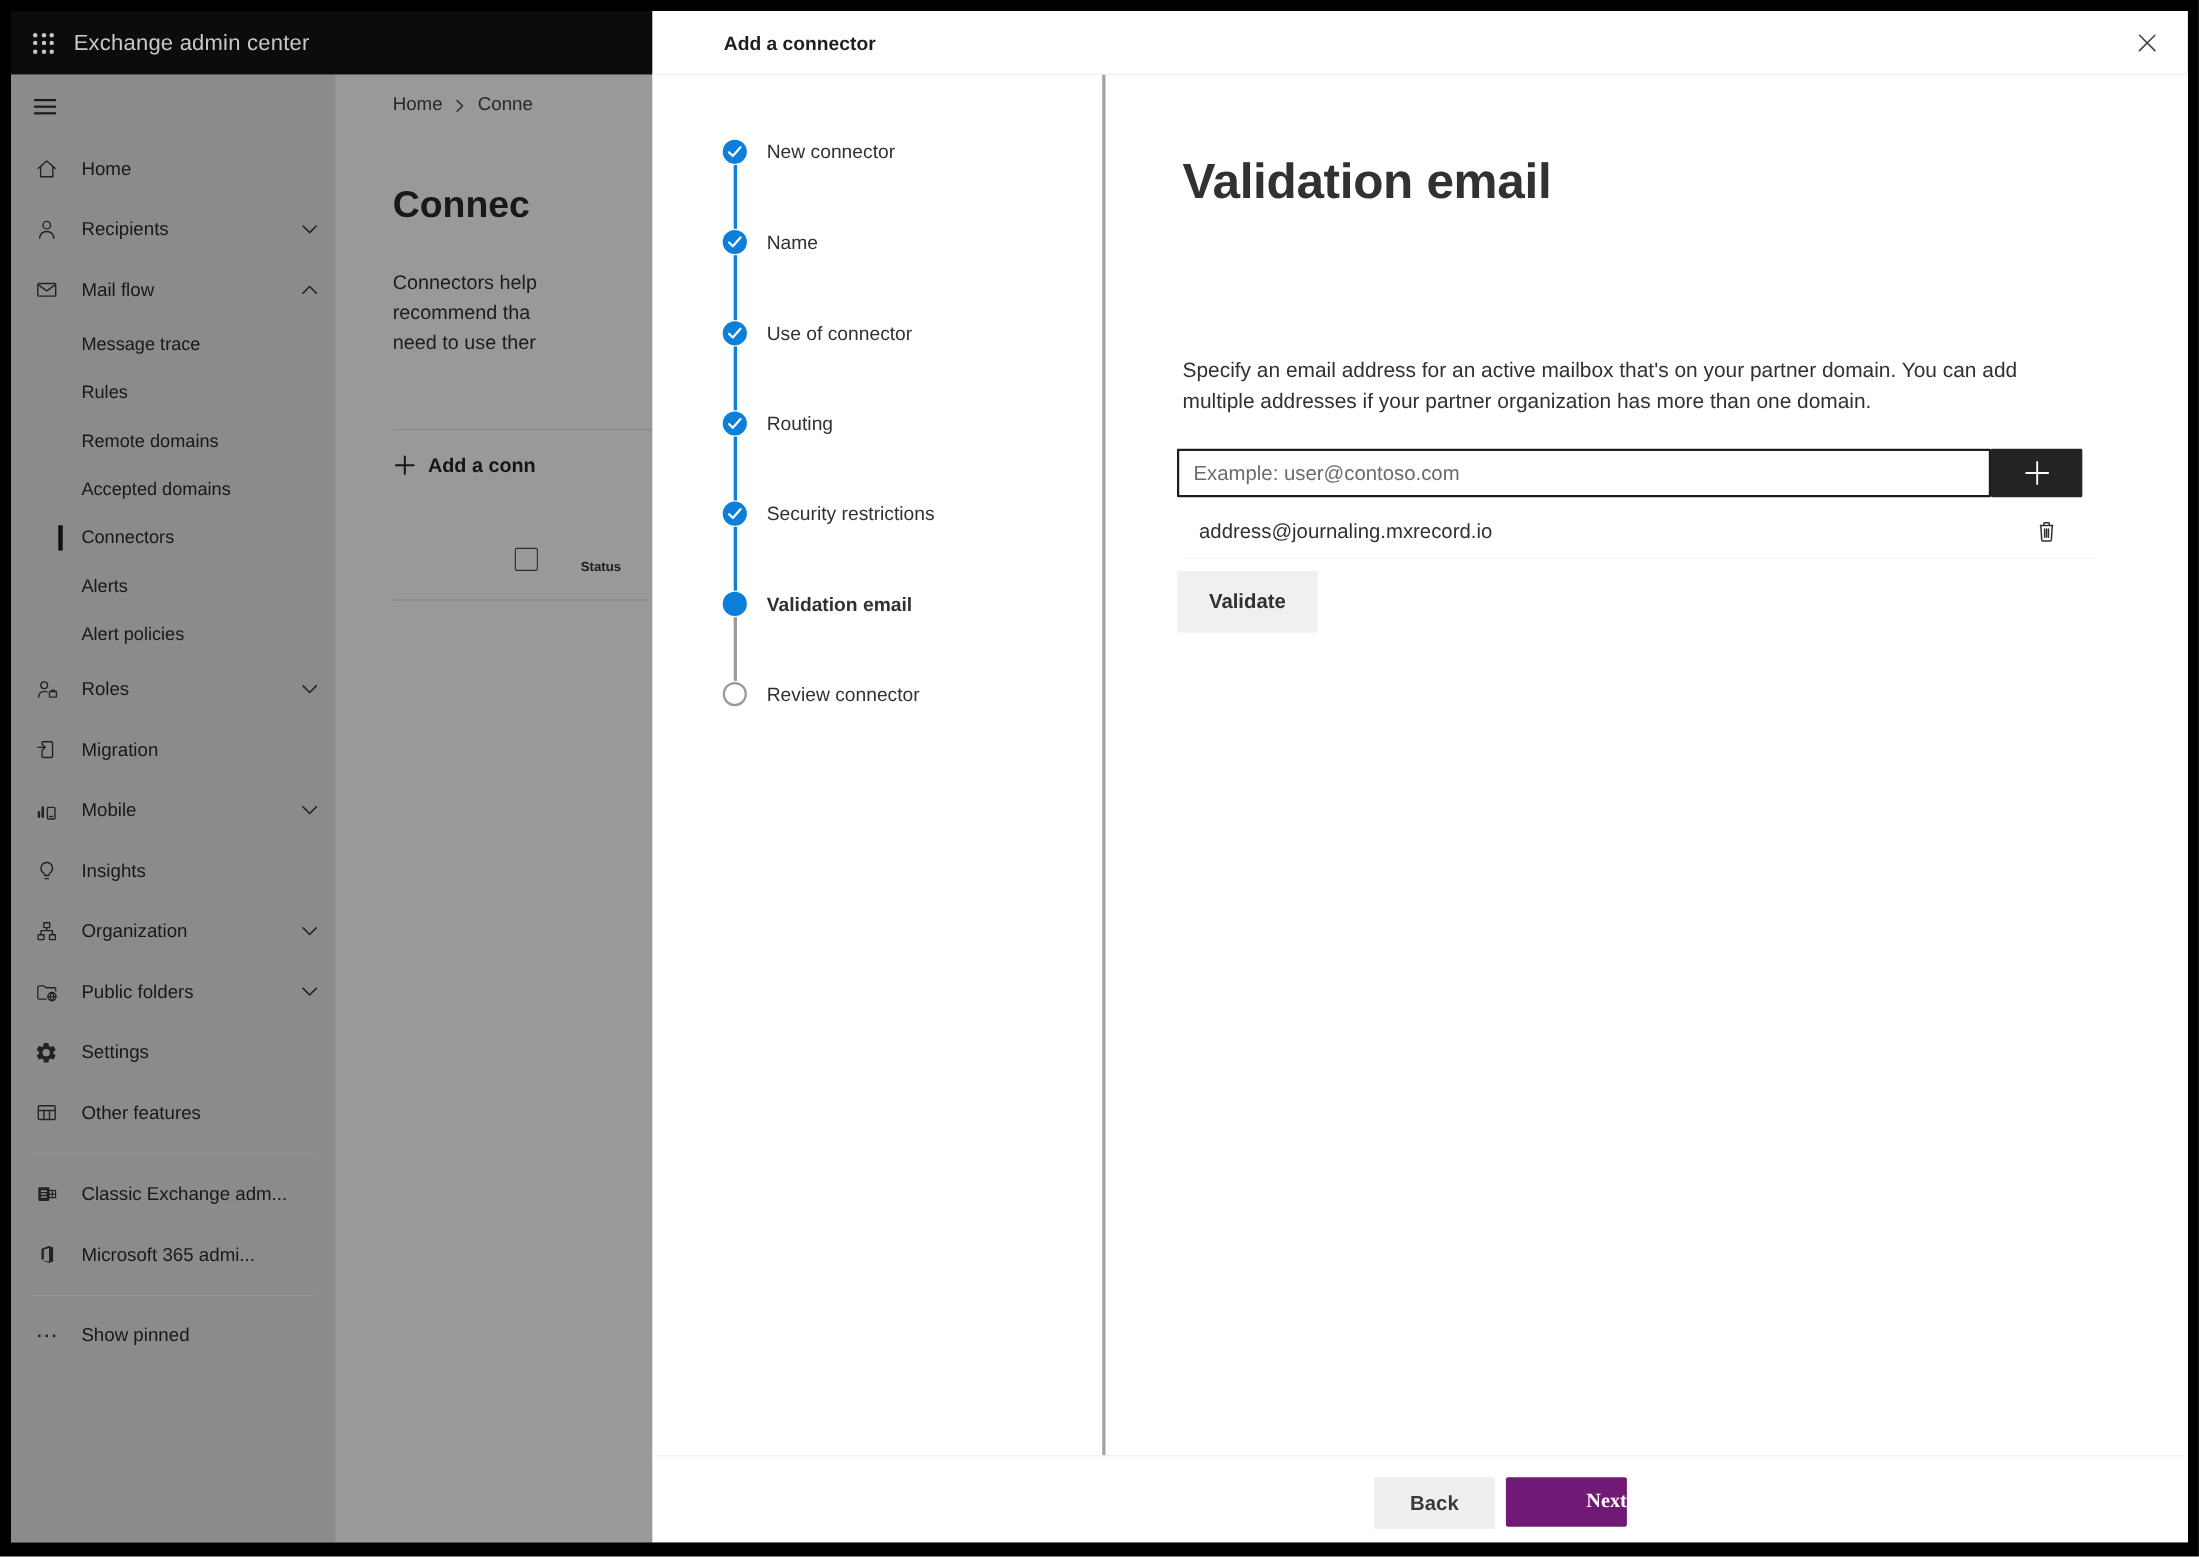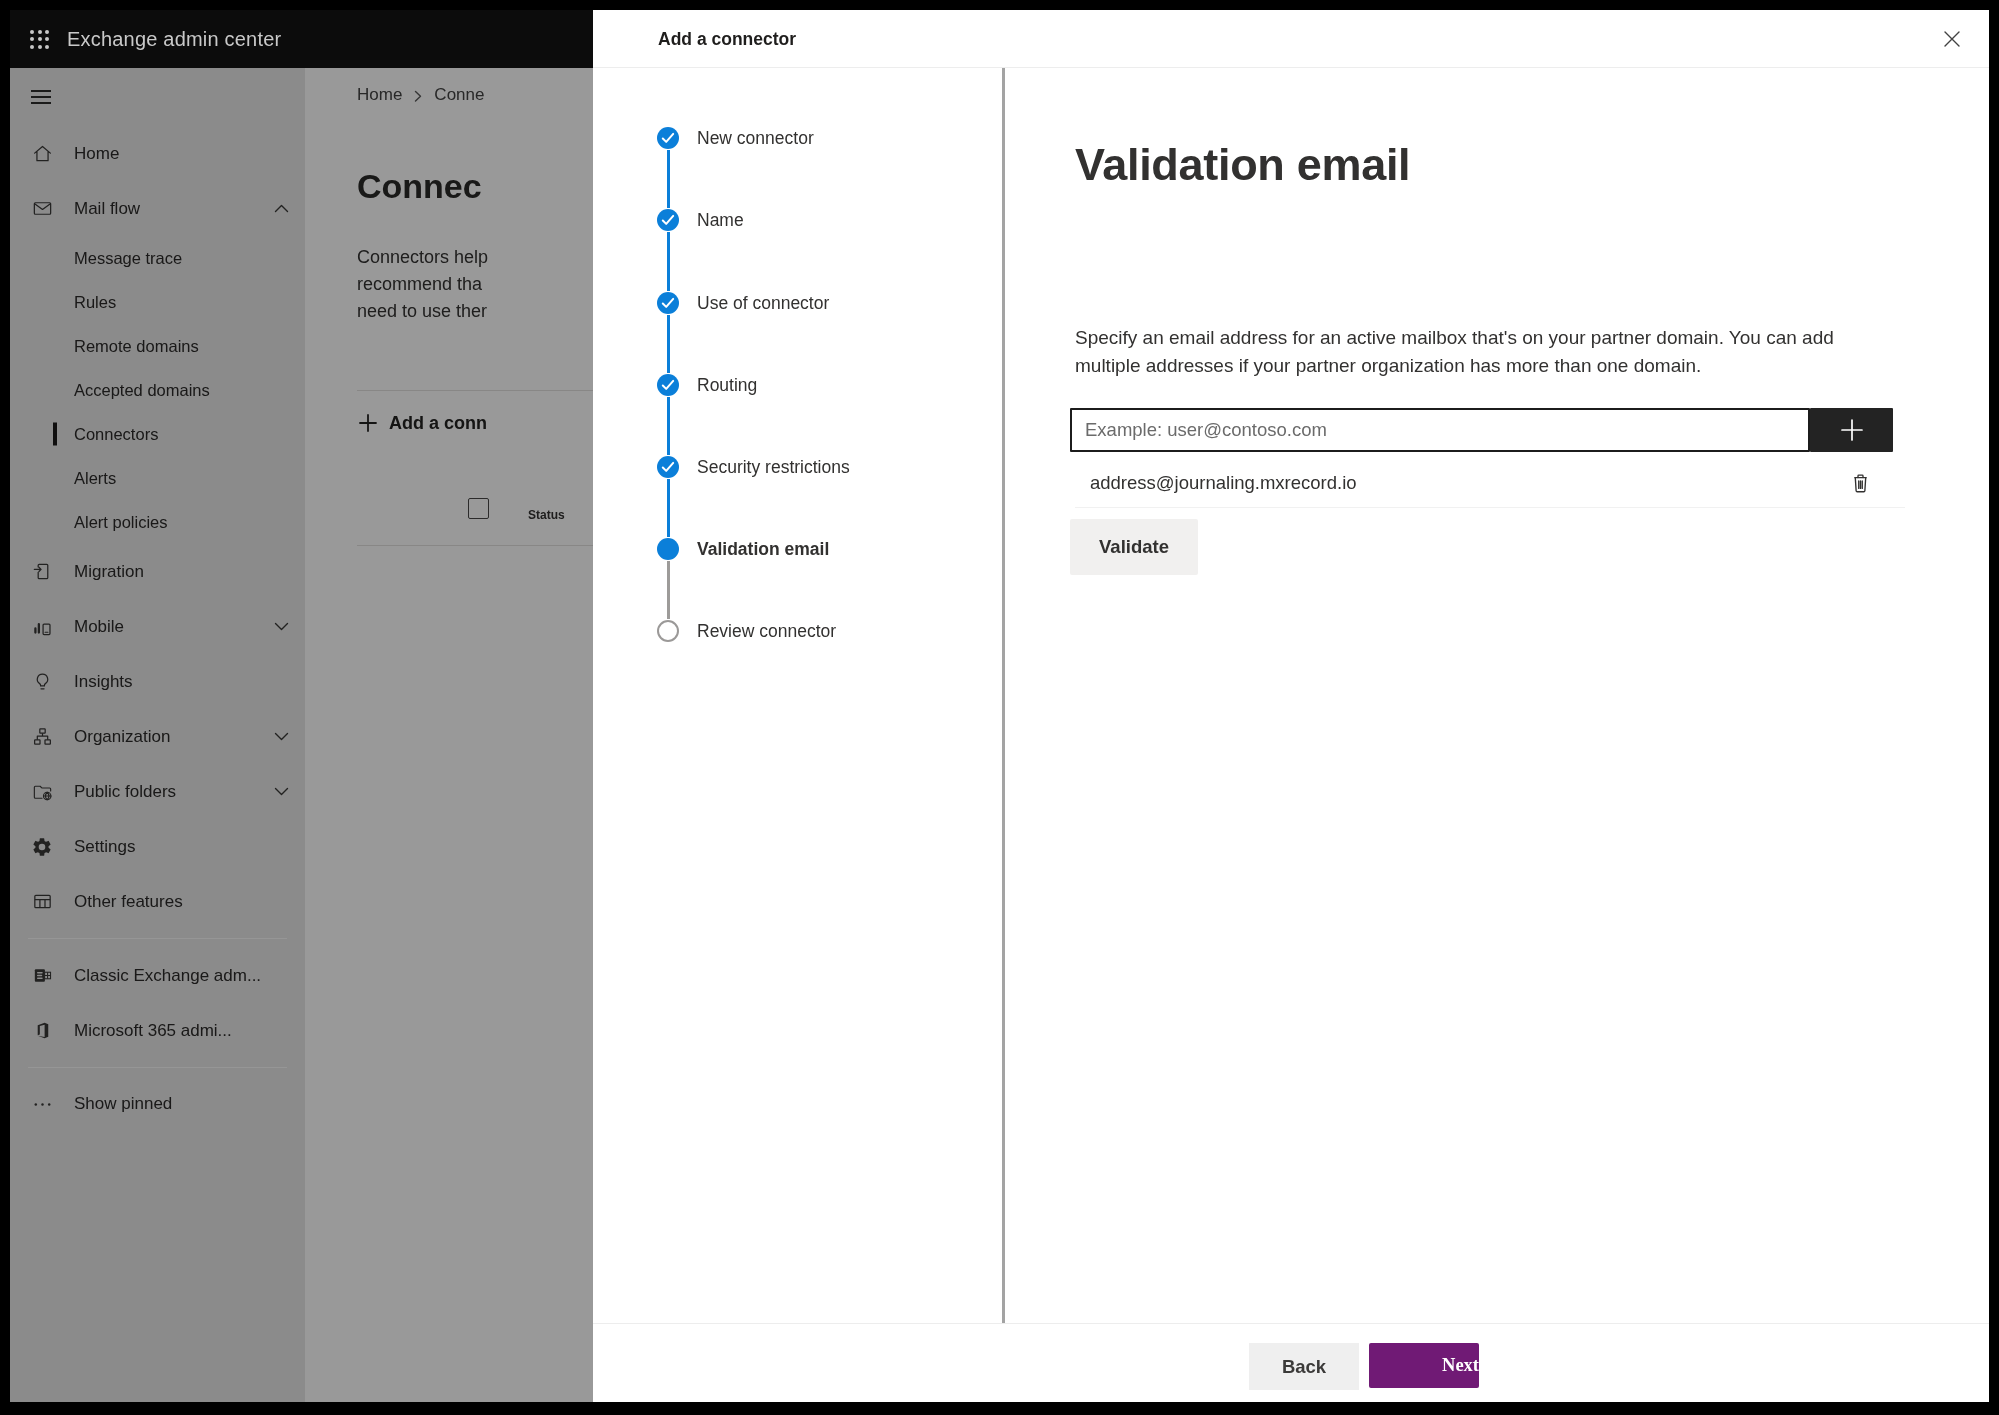--- a/index.html
+++ b/index.html
@@ -121,20 +121,34 @@
 
     <div class="nav-row top">
       <span class="nav-icon">
         <svg width="23" height="23" viewBox="0 0 24 24" fill="none" stroke="currentColor" stroke-width="1.3" stroke-linecap="round" stroke-linejoin="round">
             <path d="M3.8 11.6 12 4.6l8.2 7M6.2 10v9.5h11.6V10"></path>
           </svg>
       </span>
       <span class="nav-label">Home</span>
     </div>
 
+    <div class="nav-row top">
+      <span class="nav-icon">
+        <svg width="23" height="23" viewBox="0 0 24 24" fill="none" stroke="currentColor" stroke-width="1.3" stroke-linecap="round" stroke-linejoin="round">
+            <circle cx="12" cy="8" r="3.6"></circle>
+            <path d="M5.2 20.3c.6-4.2 3.2-6.3 6.8-6.3s6.2 2.1 6.8 6.3"></path>
+          </svg>
+      </span>
+      <span class="nav-label">Recipients</span>
+      <span class="nav-chevron">
+        <svg width="15" height="15" viewBox="0 0 15 15" fill="none" stroke="currentColor" stroke-width="1.4" stroke-linecap="round" stroke-linejoin="round">
+            <path d="m1.5 4.5 6 6 6-6"></path>
+          </svg>
+      </span>
+    </div>
 
     <div class="nav-row top">
       <span class="nav-icon">
         <svg width="23" height="23" viewBox="0 0 24 24" fill="none" stroke="currentColor" stroke-width="1.3" stroke-linecap="round" stroke-linejoin="round">
             <rect x="3.5" y="6" width="17" height="12" rx="1"></rect>
             <path d="m4.5 7.5 7.5 5.5 7.5-5.5"></path>
           </svg>
       </span>
       <span class="nav-label">Mail flow</span>
       <span class="nav-chevron">
@@ -160,20 +174,36 @@
       <span class="sel-bar"></span>
       <span class="nav-label">Connectors</span>
     </div>
     <div class="nav-row sub">
       <span class="nav-label">Alerts</span>
     </div>
     <div class="nav-row sub">
       <span class="nav-label">Alert policies</span>
     </div>
 
+    <div class="nav-row top">
+      <span class="nav-icon">
+        <svg width="23" height="23" viewBox="0 0 24 24" fill="none" stroke="currentColor" stroke-width="1.3" stroke-linecap="round" stroke-linejoin="round">
+            <circle cx="9.6" cy="8.3" r="3.2"></circle>
+            <path d="M4.2 19.6c.5-3.7 2.7-5.5 5.4-5.5.9 0 1.8.2 2.6.6"></path>
+            <rect x="14.6" y="14.2" width="6.6" height="5.4" rx=".6"></rect>
+            <path d="M16.6 14.2v-1.3h2.6v1.3"></path>
+          </svg>
+      </span>
+      <span class="nav-label">Roles</span>
+      <span class="nav-chevron">
+        <svg width="15" height="15" viewBox="0 0 15 15" fill="none" stroke="currentColor" stroke-width="1.4" stroke-linecap="round" stroke-linejoin="round">
+            <path d="m1.5 4.5 6 6 6-6"></path>
+          </svg>
+      </span>
+    </div>
 
     <div class="nav-row top">
       <span class="nav-icon">
         <svg width="23" height="23" viewBox="0 0 24 24" fill="none" stroke="currentColor" stroke-width="1.3" stroke-linecap="round" stroke-linejoin="round">
             <path d="M7.5 12.8v5.7a1 1 0 0 0 1 1h8a1 1 0 0 0 1-1v-13a1 1 0 0 0-1-1h-8a1 1 0 0 0-1 1v1.8"></path>
             <path d="M3.5 9.8h7M10.5 9.8 8.3 7.6M10.5 9.8l-2.2 2.2"></path>
           </svg>
       </span>
       <span class="nav-label">Migration</span>
     </div>

